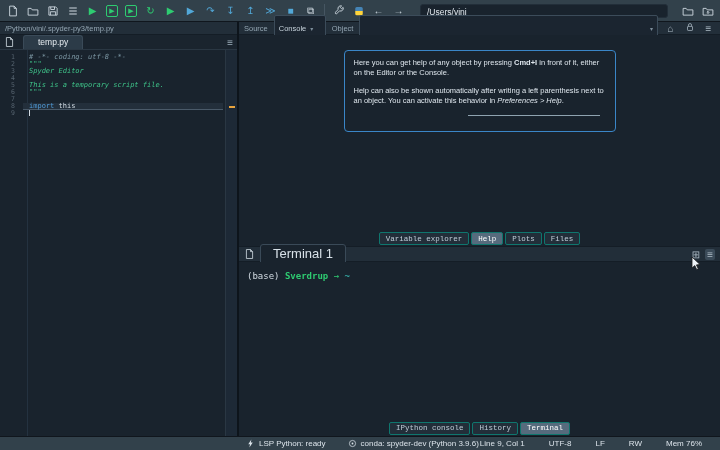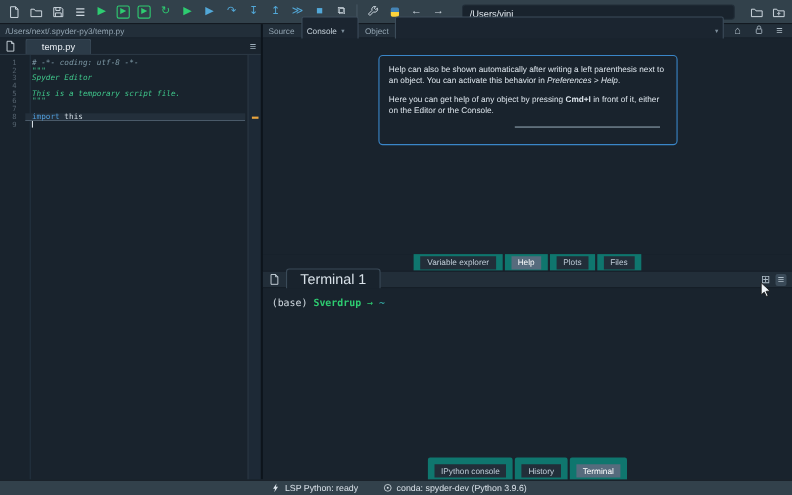--- a/index.html
+++ b/index.html
@@ -62,21 +62,21 @@
   .usage-hd { background:#4c6e91; color:#f2f6f9; font-size:8px; font-weight:bold; padding:4px 8px; }
   .usage-bd { padding:7px 9px 8px; font-size:7.5px; line-height:10px; color:#dde5ec; }
   .usage-bd p + p { margin-top:8px; }
   .usage kbd { font-weight:bold; font-family:"Liberation Sans", sans-serif; }
   .usage .pref { font-style:italic; }
   .usage hr { border:none; border-top:1px solid #8fa3b0; width:52%; margin:9px 6px 7px auto; }
   .usage-ft { text-align:center; font-size:7.5px; color:#dde5ec; padding-bottom:2px; }
   .tutorial-link { color:#41c78c; }
 
   .ptabs { height:15px; display:flex; align-items:center; justify-content:center; gap:2px; flex:none; background:#19232D; }
-  .ptab { font-size:7.5px; color:#c0cdd8; background:#222e39; border:6px solid #0f766e; padding:1.5px 6px; border-radius:2px; }
+  .ptab { font-size:7.5px; color:#c0cdd8; background:#222e39; border:1px solid #0f766e; padding:1.5px 6px; border-radius:2px;font-family:Liberation Mono, monospace; }
   .ptab.active { background:#566b7d; color:#ffffff; }
 
   
   .term-header { height:16px; background:#222E39; border-top:1px solid #141d26; border-bottom:1px solid #141d26;
                  display:flex; align-items:center; padding:0 5px; gap:5px; flex:none; }
   .term-header .ic { width:11px; height:11px; }
   .ttab { background:#19232D; border:1px solid #3a4a58; border-radius:3px 3px 0 0; color:#d8e1e8;
           font-size:13px; padding:1px 12px 2px; }
   .thicon { margin-left:0; color:#aebcc7; font-size:10px; }
   .thicon.btn { background:#3a4a58; border-radius:2px; padding:0 2px; }
@@ -202,21 +202,21 @@
         <svg>
           <use href="#i-folderup"></use>
         </svg>
       </span>
   </div>
 
   <div class="main">
 
     <div class="left-pane">
       <div class="strip">
-        <span>/Users/next/.spyder-py3/temp.py</span>
+        <span>/Python/vini/.spyder-py3/temp.py</span>
       </div>
       <div class="tabbar">
         <span class="ic w">
             <svg>
               <use href="#i-doc"></use>
             </svg>
           </span>
         <span class="etab">temp.py</span>
         <span class="tab-opt">≡</span>
       </div>
@@ -280,22 +280,22 @@
         <span class="hicon">⌂</span>
         <span class="hicon"><svg>
               <use href="#i-lock"></use>
             </svg></span>
         <span class="hicon">≡</span>
       </div>
 
       <div class="help-content">
         <div class="usage">
           <div class="usage-bd">
+            <p><span>Here you can get help of any object by pressing </span><kbd>Cmd+I</kbd><span> in front of it, either on the Editor or the Console.</span></p>
             <p><span>Help can also be shown automatically after writing a left parenthesis next to an object. You can activate this behavior in </span><span class="pref">Preferences &gt; Help</span><span>.</span></p>
-            <p><span>Here you can get help of any object by pressing </span><kbd>Cmd+I</kbd><span> in front of it, either on the Editor or the Console.</span></p>
             <hr>
           </div>
         </div>
       </div>
 
       <div class="ptabs">
         <span class="ptab">Variable explorer</span>
         <span class="ptab active">Help</span>
         <span class="ptab">Plots</span>
         <span class="ptab">Files</span>
@@ -337,18 +337,25 @@
           <use href="#i-bolt"></use>
         </svg>
       <span>LSP Python: ready</span>
     </span>
     <span class="sb-item" style="margin-left:22px">
       <svg>
           <use href="#i-conda"></use>
         </svg>
       <span>conda: spyder-dev (Python 3.9.6)</span>
     </span>
+    <span class="sb-right">
+      <span>Line 9, Col 1</span>
+      <span>UTF-8</span>
+      <span>LF</span>
+      <span>RW</span>
+      <span>Mem 76%</span>
+    </span>
   </div>
 
   <svg class="mouse-cursor" viewBox="0 0 11 15">
       <use href="#i-cursor"></use>
     </svg>
 </div>
 
 </body></html>

